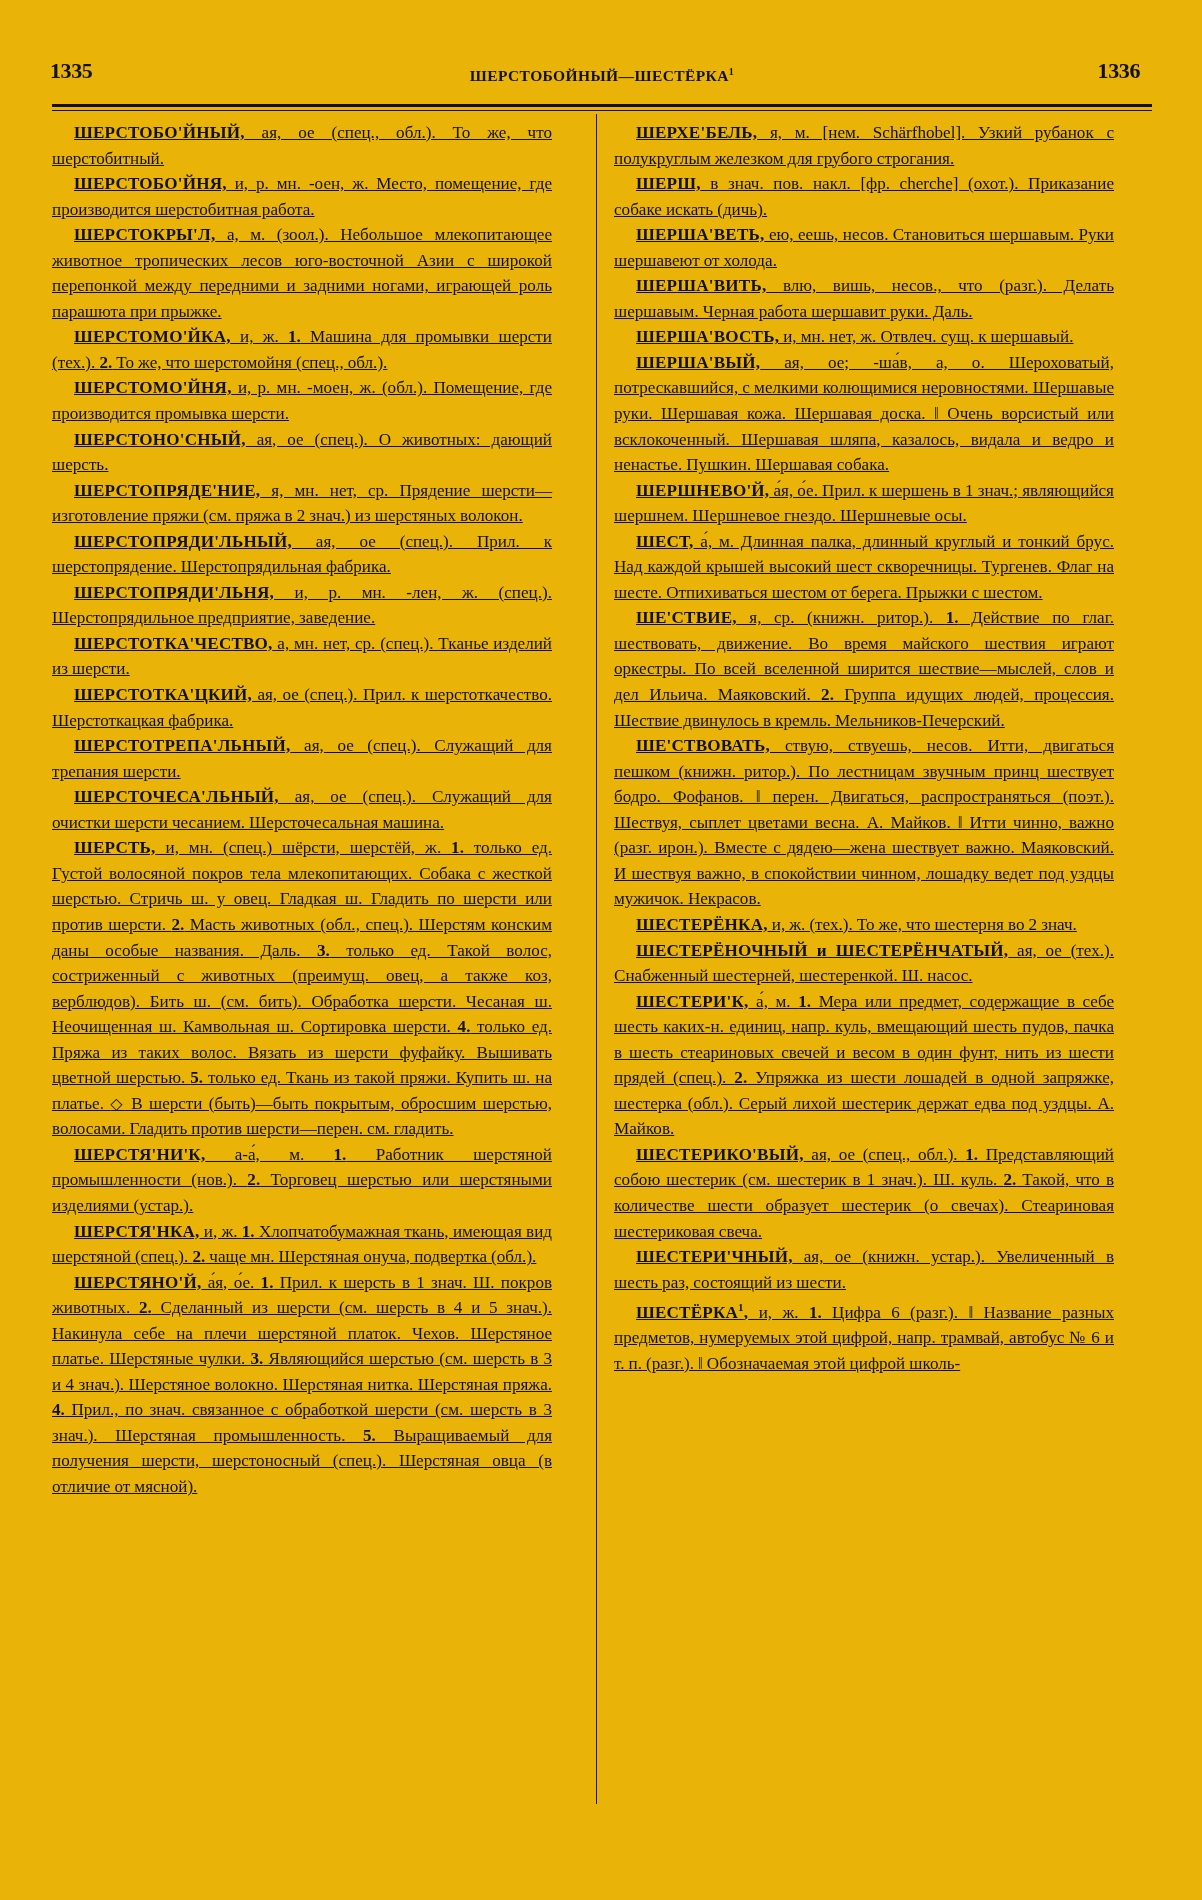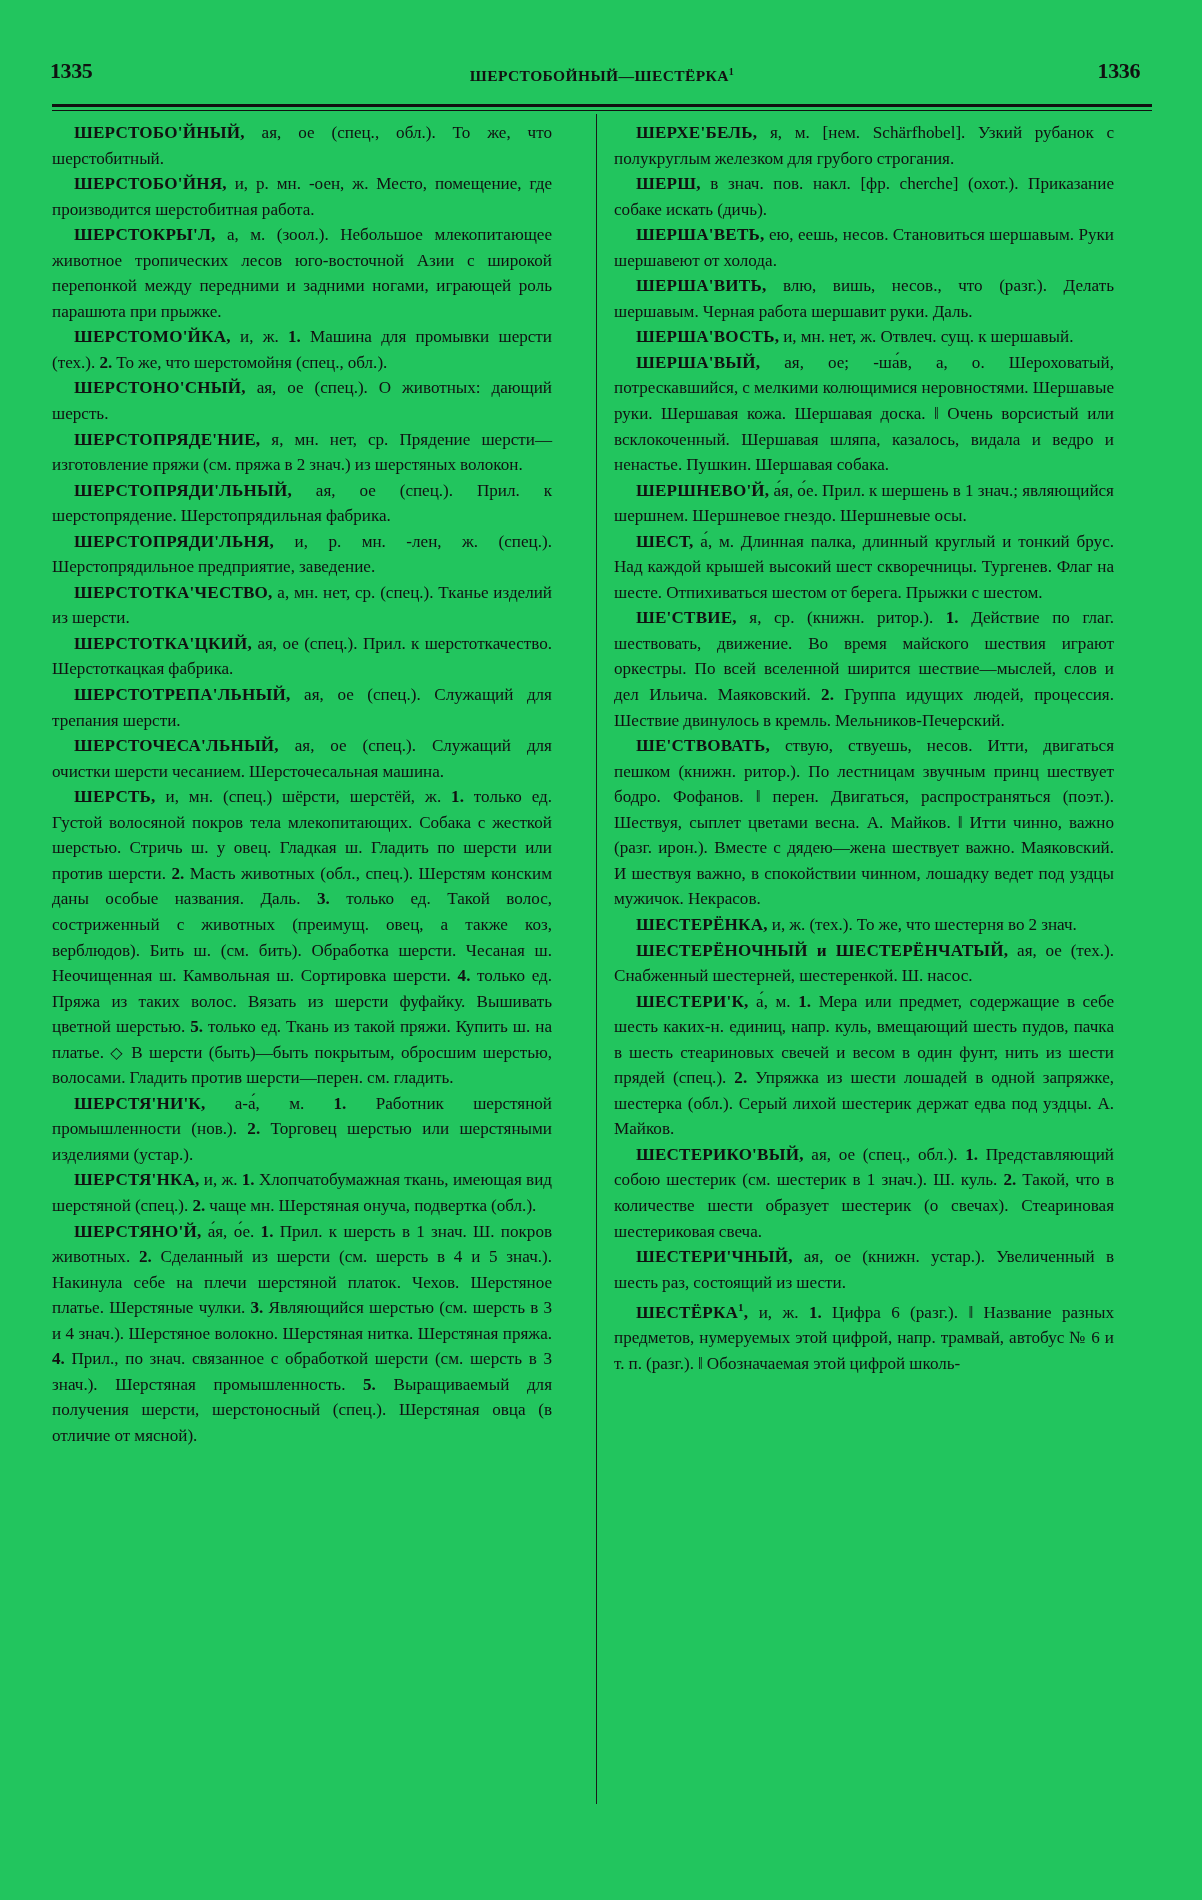--- a/index.html
+++ b/index.html
@@ -16,21 +16,21 @@
     color: #111111;
     overflow: hidden;
   }
 
   
   #page {
     position: absolute;
     left: 0; top: 0;
     width: 1202px;
     height: 1900px;
-    background: #22c55e;
+    background: #eab308;
   }
 
   
   #header {
     position: absolute;
     left: 48px;
     top: 58px;
     width: 1108px;
     height: 34px;
   }
@@ -99,20 +99,21 @@
 
   .entry {
     font-size: 17.1px;
     line-height: 25.55px;
     text-align: justify;
     text-justify: inter-word;
     text-indent: 22px;
     margin: 0;
     hyphens: manual;
     word-spacing: -0.2px;
+    text-decoration: underline;
   }
 
   .hw {
     font-weight: bold;
     letter-spacing: 0.2px;
   }
   .b  { font-weight: bold; }
   .sup { font-size: 11px; vertical-align: super; }
   .dia { font-weight: bold; font-size: 16px; }
 </style>
@@ -131,20 +132,21 @@
   <div id="rule-thin"></div>
   <div id="col-divider"></div>
 
   <div id="columns">
 
     <div class="col col-left">
       <p class="entry"><span class="hw">ШЕРСТОБО'ЙНЫЙ,</span><span> ая, ое (спец., обл.). То же, что шерстобитный.</span></p>
       <p class="entry"><span class="hw">ШЕРСТОБО'ЙНЯ,</span><span> и, р. мн. -оен, ж. Место, помещение, где производится шерстобитная работа.</span></p>
       <p class="entry"><span class="hw">ШЕРСТОКРЫ'Л,</span><span> а, м. (зоол.). Небольшое млекопитающее животное тропических лесов юго-восточной Азии с широкой перепонкой между передними и задними ногами, играющей роль парашюта при прыжке.</span></p>
       <p class="entry"><span class="hw">ШЕРСТОМО'ЙКА,</span><span> и, ж. <span class="b">1.</span> Машина для промывки шерсти (тех.). <span class="b">2.</span> То же, что шерстомойня (спец., обл.).</span></p>
+      <p class="entry"><span class="hw">ШЕРСТОМО'ЙНЯ,</span><span> и, р. мн. -моен, ж. (обл.). Помещение, где производится промывка шерсти.</span></p>
       <p class="entry"><span class="hw">ШЕРСТОНО'СНЫЙ,</span><span> ая, ое (спец.). О животных: дающий шерсть.</span></p>
       <p class="entry"><span class="hw">ШЕРСТОПРЯДЕ'НИЕ,</span><span> я, мн. нет, ср. Прядение шерсти—изготовление пряжи (см. пряжа в 2 знач.) из шерстяных волокон.</span></p>
       <p class="entry"><span class="hw">ШЕРСТОПРЯДИ'ЛЬНЫЙ,</span><span> ая, ое (спец.). Прил. к шерстопрядение. Шерстопрядильная фабрика.</span></p>
       <p class="entry"><span class="hw">ШЕРСТОПРЯДИ'ЛЬНЯ,</span><span> и, р. мн. -лен, ж. (спец.). Шерстопрядильное предприятие, заведение.</span></p>
       <p class="entry"><span class="hw">ШЕРСТОТКА'ЧЕСТВО,</span><span> а, мн. нет, ср. (спец.). Тканье изделий из шерсти.</span></p>
       <p class="entry"><span class="hw">ШЕРСТОТКА'ЦКИЙ,</span><span> ая, ое (спец.). Прил. к шерстоткачество. Шерстоткацкая фабрика.</span></p>
       <p class="entry"><span class="hw">ШЕРСТОТРЕПА'ЛЬНЫЙ,</span><span> ая, ое (спец.). Служащий для трепания шерсти.</span></p>
       <p class="entry"><span class="hw">ШЕРСТОЧЕСА'ЛЬНЫЙ,</span><span> ая, ое (спец.). Служащий для очистки шерсти чесанием. Шерсточесальная машина.</span></p>
       <p class="entry"><span class="hw">ШЕРСТЬ,</span><span> и, мн. (спец.) шёрсти, шерстёй, ж. <span class="b">1.</span> только ед. Густой волосяной покров тела млекопитающих. Собака с жесткой шерстью. Стричь ш. у овец. Гладкая ш. Гладить по шерсти или против шерсти. <span class="b">2.</span> Масть животных (обл., спец.). Шерстям конским даны особые названия. Даль. <span class="b">3.</span> только ед. Такой волос, состриженный с животных (преимущ. овец, а также коз, верблюдов). Бить ш. (см. бить). Обработка шерсти. Чесаная ш. Неочищенная ш. Камвольная ш. Сортировка шерсти. <span class="b">4.</span> только ед. Пряжа из таких волос. Вязать из шерсти фуфайку. Вышивать цветной шерстью. <span class="b">5.</span> только ед. Ткань из такой пряжи. Купить ш. на платье. <span class="dia">◇</span> В шерсти (быть)—быть покрытым, обросшим шерстью, волосами. Гладить против шерсти—перен. см. гладить.</span></p>
       <p class="entry"><span class="hw">ШЕРСТЯ'НИ'К,</span><span> а-а́, м. <span class="b">1.</span> Работник шерстяной промышленности (нов.). <span class="b">2.</span> Торговец шерстью или шерстяными изделиями (устар.).</span></p>

